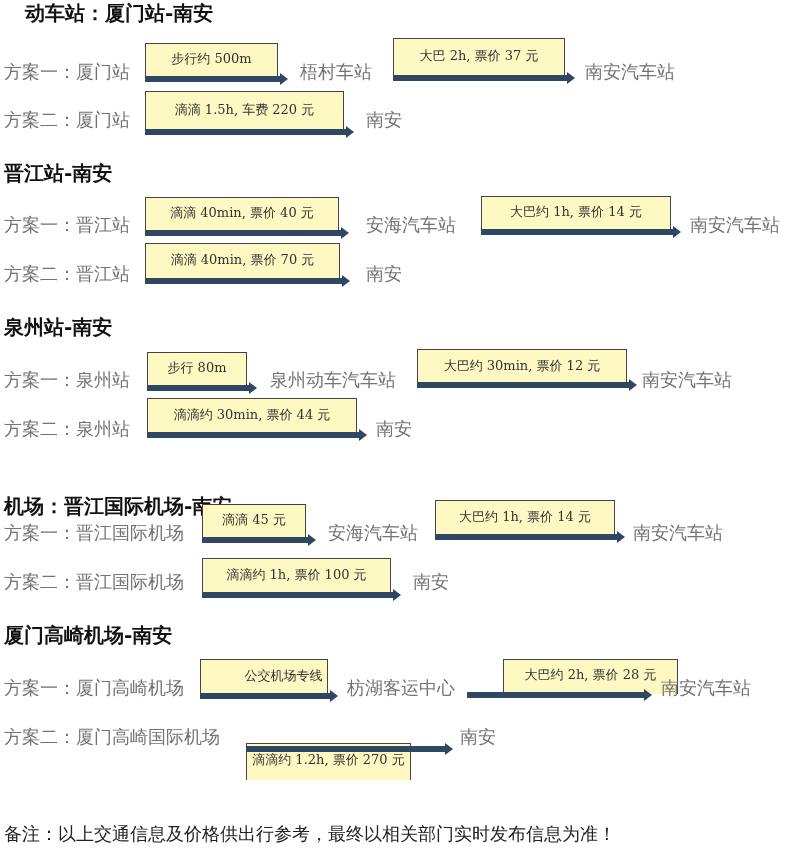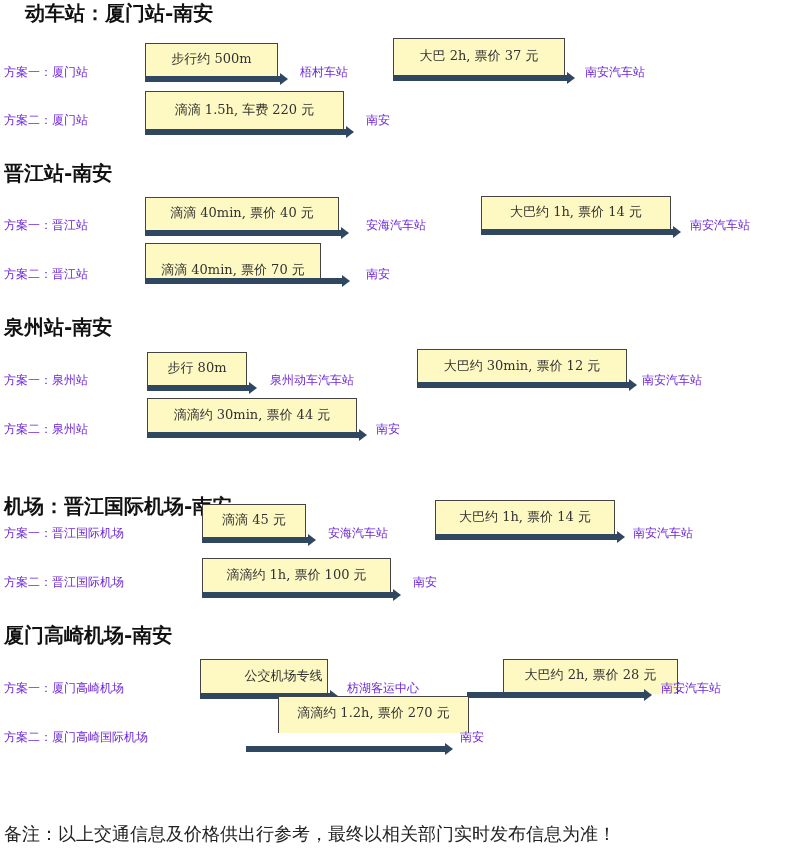--- a/index.html
+++ b/index.html
@@ -6,21 +6,21 @@
   body {
     width: 785px; height: 852px; position: relative; overflow: hidden;
     font-family: "DejaVu Sans", "Liberation Sans", sans-serif;
     color: #1a1a1a;
   }
   .heading {
     position: absolute; left: 4px; font-size: 20px; font-weight: bold;
     letter-spacing: 0px; white-space: nowrap; color: #111;
   }
   .label {
-    position: absolute; font-size: 12px; white-space: nowrap; color: #6d28d9;
+    position: absolute; font-size: 18px; white-space: nowrap; color: #737373;
     line-height: 22px;
     text-align: right;
   }
   .box {
     position: absolute; border: 1px solid #444; border-bottom: none;
     background: #fef9c3; box-sizing: border-box;
     display: flex; align-items: center; justify-content: center;
   }
   .box-text {
     font-family: "DejaVu Serif", "Liberation Serif", serif;
@@ -77,21 +77,21 @@
 <div class="label" style="left:366px; top:214px;">安海汽车站</div>
 
 <div class="box" style="left:481px; top:196px; width:190px; height:34px;">
   <span class="box-text">大巴约 1h, 票价 14 元</span>
 </div>
 <div class="bar" style="left:481px; top:229px; width:192px;"></div>
 <div class="arrow-tip" style="left:673px; top:226px;"></div>
 <div class="label" style="left:690px; top:214px;">南安汽车站</div>
 
 <div class="label" style="left:4px; top:263px;">方案二：晋江站</div>
-<div class="box" style="left:145px; top:243px; width:176px; height:36px;align-items:flex-end;">
+<div class="box" style="left:145px; top:243px; width:195px; height:36px;">
   <span class="box-text">滴滴 40min, 票价 70 元</span>
 </div>
 <div class="bar" style="left:145px; top:278px; width:197px;"></div>
 <div class="arrow-tip" style="left:342px; top:275px;"></div>
 <div class="label" style="left:366px; top:263px;">南安</div>
 
 <div class="heading" style="top:314px;">泉州站-南安</div>
 
 <div class="label" style="left:4px; top:369px;">方案一：泉州站</div>
 <div class="box" style="left:147px; top:352px; width:100px; height:34px;">
@@ -152,20 +152,20 @@
 <div class="label" style="left:347px; top:677px;">枋湖客运中心</div>
 
 <div class="box" style="left:467px; top:659px; width:175px; height:35px;margin-left:36px;">
   <span class="box-text">大巴约 2h, 票价 28 元</span>
 </div>
 <div class="bar" style="left:467px; top:692px; width:177px;"></div>
 <div class="arrow-tip" style="left:644px; top:689px;"></div>
 <div class="label" style="left:661px; top:677px;">南安汽车站</div>
 
 <div class="label" style="left:4px; top:726px;">方案二：厦门高崎国际机场</div>
-<div class="box" style="left:246px; top:696px; width:191px; height:37px;margin-left:32px;">
+<div class="box" style="left:246px; top:743px; width:165px; height:37px;">
   <span class="box-text">滴滴约 1.2h, 票价 270 元</span>
 </div>
 <div class="bar" style="left:246px; top:746px; width:199px;"></div>
 <div class="arrow-tip" style="left:445px; top:743px;"></div>
 <div class="label" style="left:460px; top:726px;">南安</div>
 
 <div class="note">备注：以上交通信息及价格供出行参考，最终以相关部门实时发布信息为准！</div>
 
 </body></html>

